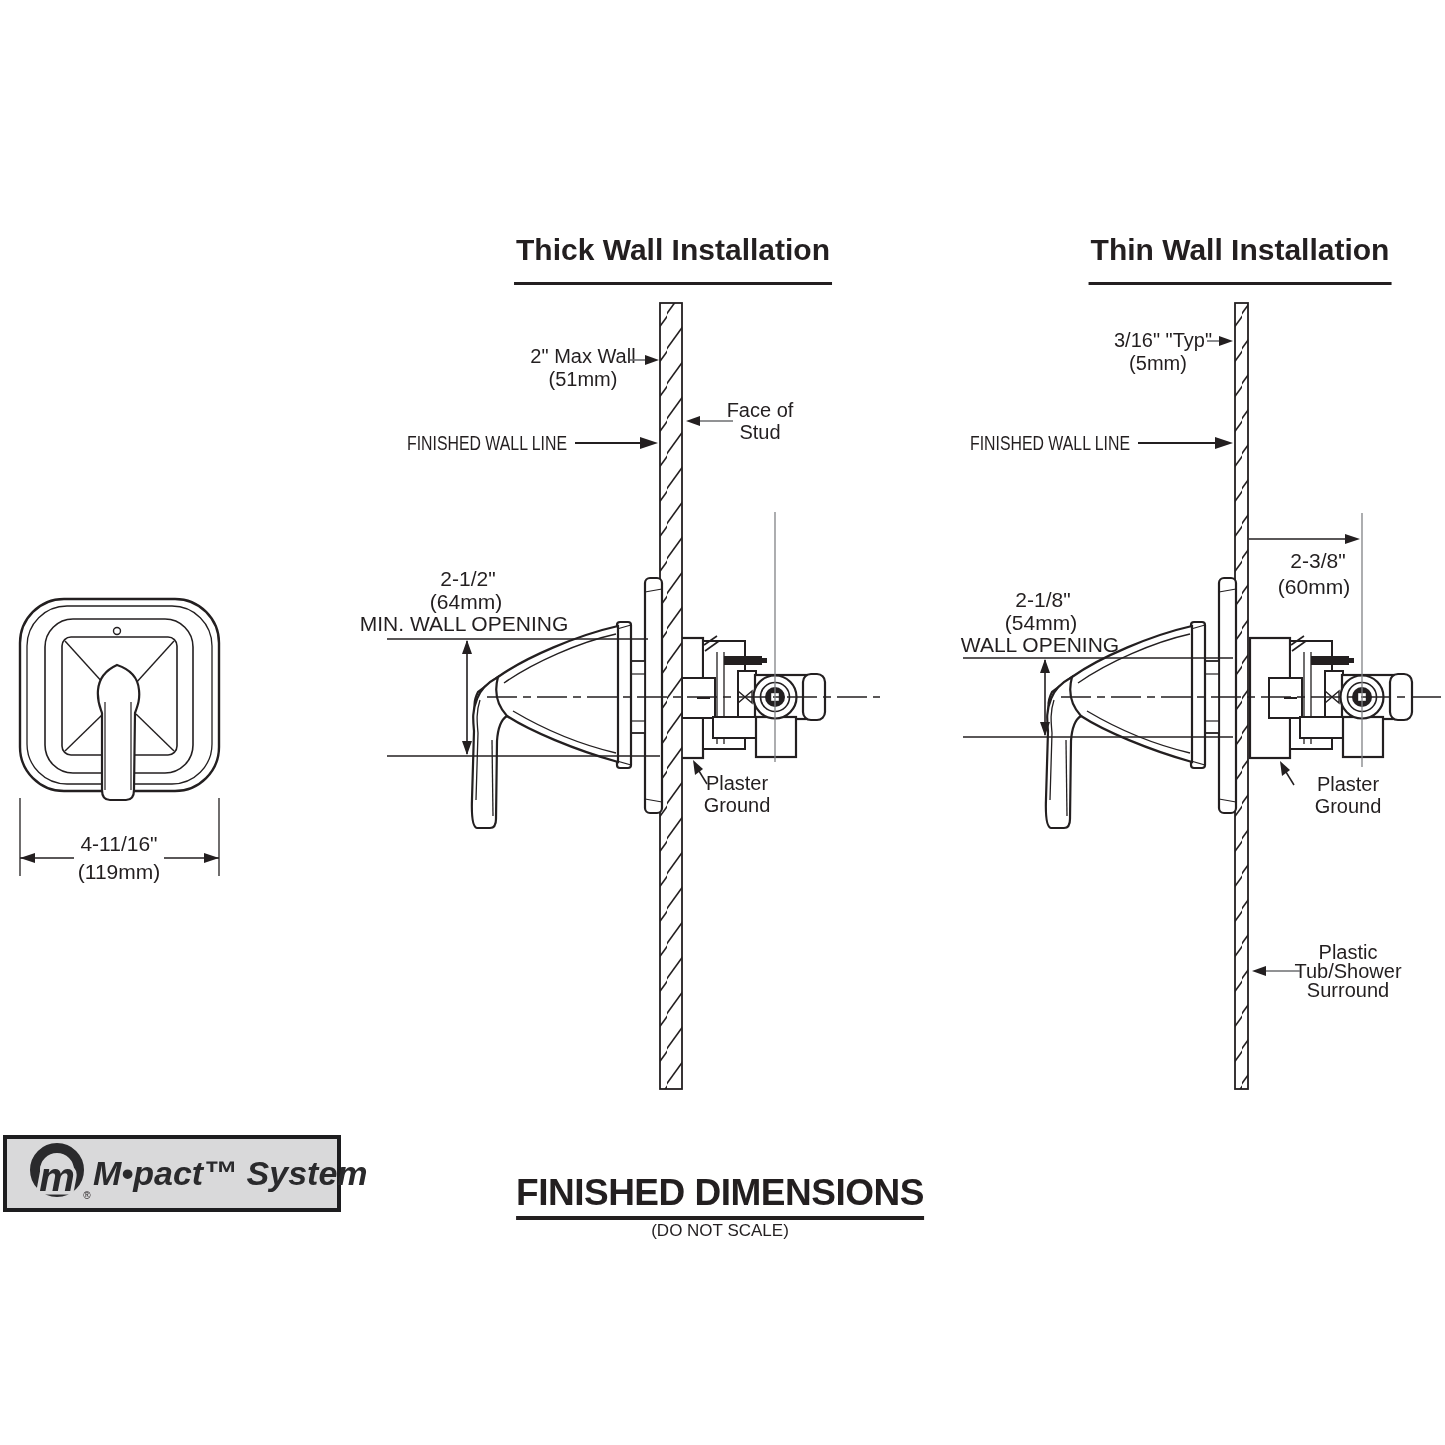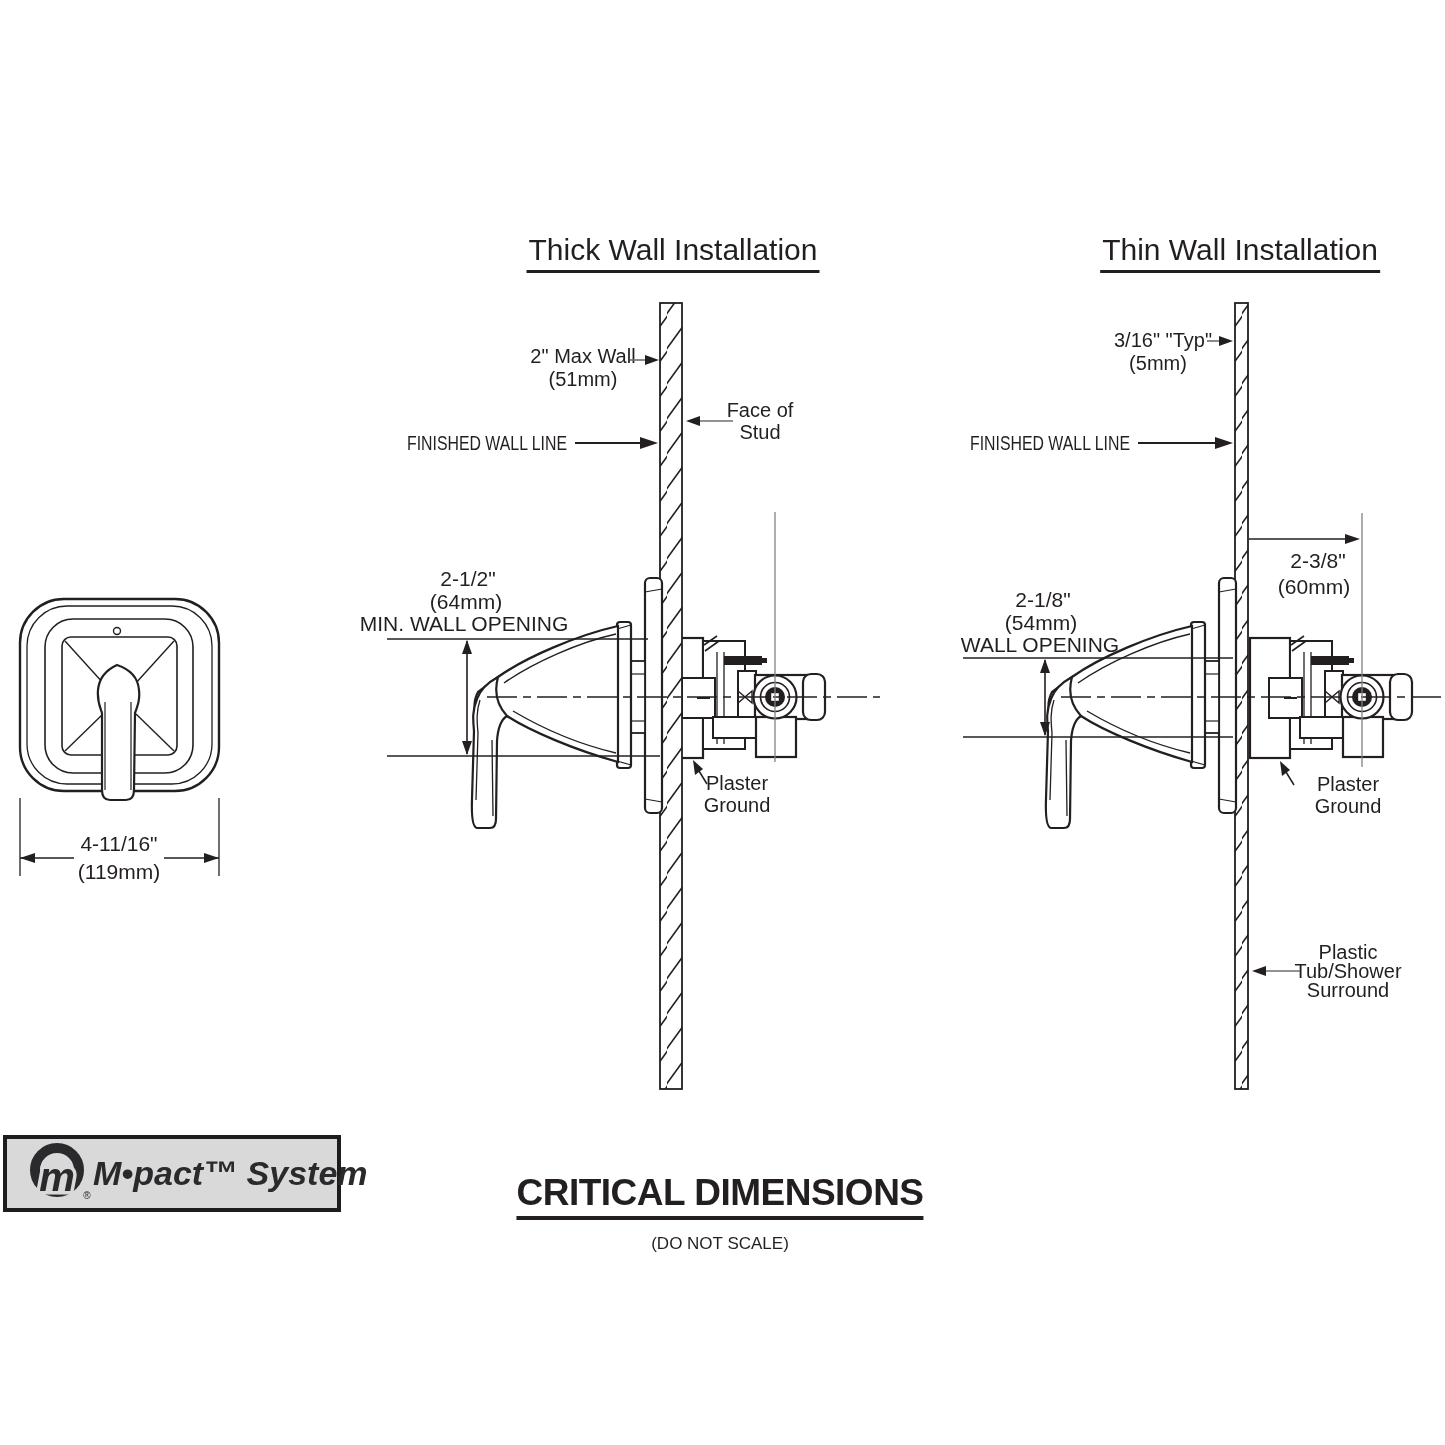--- a/index.html
+++ b/index.html
@@ -1,23 +1,23 @@
 <!DOCTYPE html>
 <html><head>
 <meta charset="utf-8">
 <style>
   html,body{margin:0;padding:0;background:#ffffff;}
   body{width:1445px;height:1445px;position:relative;font-family:"Liberation Sans",sans-serif;color:#231f20;overflow:hidden;}
   .stage{position:absolute;left:0;top:0;width:1445px;height:1445px;}
   svg{position:absolute;left:0;top:0;}
   svg text{font-family:"Liberation Sans",sans-serif;fill:#231f20;}
-  .diagram-title{position:absolute;transform:translateX(-50%);font-size:30px;font-weight:normal;letter-spacing:0px;white-space:nowrap;border-bottom:3px solid #231f20;padding:0 2px 3px 2px;}
+  .diagram-title{position:absolute;transform:translateX(-50%);font-size:30px;font-weight:bold;letter-spacing:0px;white-space:nowrap;border-bottom:3px solid #231f20;padding:0 2px 15px 2px;}
   .critical-wrap{position:absolute;transform:translateX(-50%);text-align:center;}
   .critical-title{font-size:37px;font-weight:bold;letter-spacing:-0.5px;white-space:nowrap;border-bottom:4px solid #231f20;padding-bottom:2px;}
-  .critical-sub{font-size:17px;margin-top:14px;}
+  .critical-sub{font-size:17px;margin-top:1px;}
   .logo-box{position:absolute;left:3px;top:1135px;width:330px;height:69px;background:#d9d9da;border:4px solid #1d1d1f;display:flex;align-items:center;}
   .logo-mark{position:relative;width:86px;height:69px;flex:0 0 auto;}
   .logo-text{font-size:34px;font-weight:bold;font-style:italic;color:#2a2a2c;white-space:nowrap;}
 </style>
 </head>
 <body>
 
 <div class="stage">
 
 <svg width="1445" height="1445" viewBox="0 0 1445 1445">
@@ -191,21 +191,21 @@
     <text x="1348" y="997" font-size="20" text-anchor="middle">Surround</text>
     <line x1="1266" y1="971" x2="1300" y2="971" stroke="#6d6e71" stroke-width="1.6"></line>
     <polygon points="1252,971 1266,966 1266,976" fill="#231f20" stroke="none"></polygon>
   </g>
 </svg>
 
 <div class="diagram-title" style="left:673px;top:233px;">Thick Wall Installation</div>
 <div class="diagram-title" style="left:1240px;top:233px;">Thin Wall Installation</div>
 
 <div class="critical-wrap" style="left:720px;top:1172px;">
-  <div class="critical-title">CRITICAL DIMENSIONS</div>
+  <div class="critical-title">FINISHED DIMENSIONS</div>
   <div class="critical-sub">(DO NOT SCALE)</div>
 </div>
 
 <div class="logo-box">
   <div class="logo-mark">
     <svg width="86" height="69" viewBox="0 0 86 69">
       <circle cx="50" cy="31" r="22" fill="none" stroke="#2a2a2c" stroke-width="10"></circle>
       <text x="50" y="52" font-size="40" font-weight="bold" font-style="italic" text-anchor="middle" style="paint-order:stroke;stroke:#d9d9da;stroke-width:7px;fill:#2a2a2c;">m</text>
       <text x="80" y="60" font-size="10" fill="#2a2a2c" text-anchor="middle">®</text>
     </svg>

